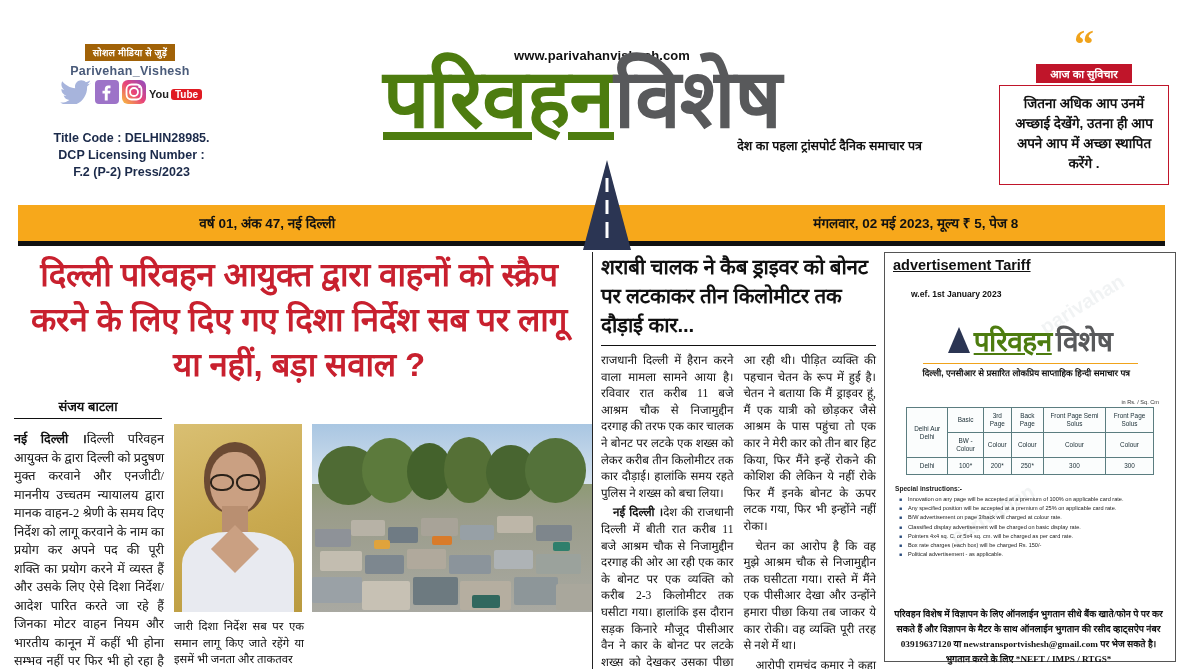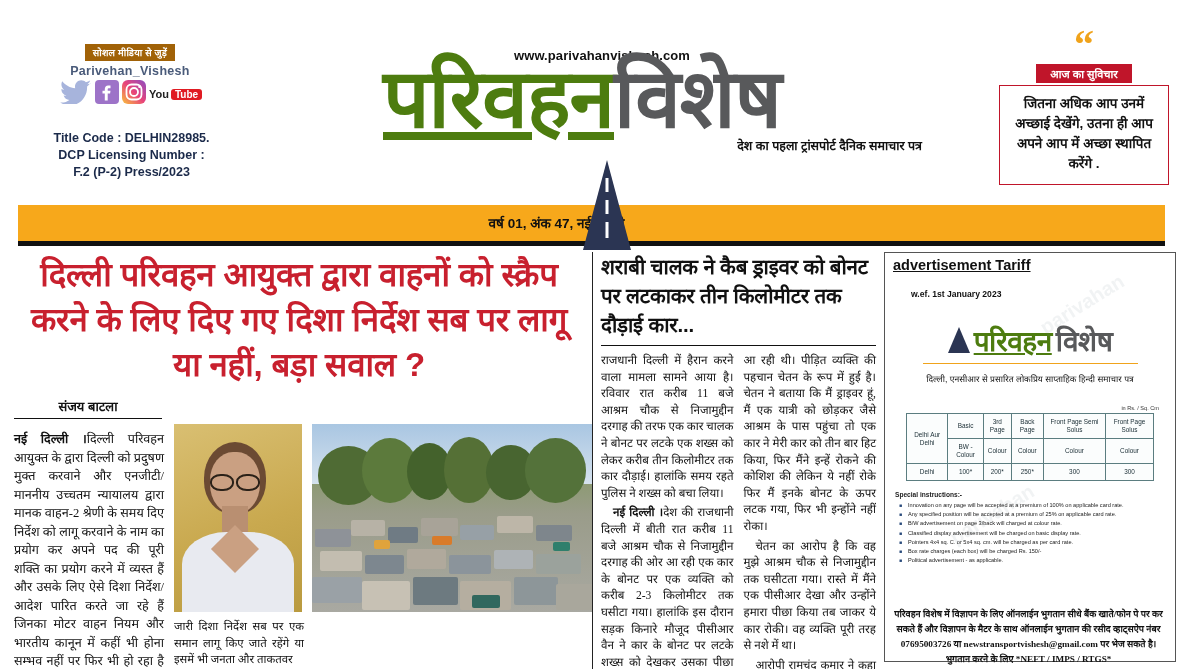--- a/index.html
+++ b/index.html
@@ -153,22 +153,22 @@
   .ad-box {
     position:absolute; left:0; top:0; width: 292px; height: 410px;
     border: 1.2px solid #555; background:#fff; overflow:hidden;
   }
   .ad-title { font-size: 14.5px; font-weight: bold; color:#111; text-decoration: underline; margin: 4px 0 16px 8px; }
   .ad-wef { font-size: 8.6px; font-weight: bold; color:#111; margin: 3px 0 0 26px; }
   .ad-logo-row { display:flex; align-items:center; justify-content:center; margin-top: 22px; gap: 4px; }
   .ad-logo-tri { width:0;height:0;border-left:11px solid transparent;border-right:11px solid transparent;border-bottom:26px solid #2b3553; }
   .ad-logo-text { font-size: 28px; font-weight:bold; letter-spacing:-.5px; }
   .ad-sub {
-    text-align:center; font-size: 8.6px; font-weight:normal; color:#111; margin-top:4px;
-    border-top: 1.6px solid #f0a31b; padding-top: 9px; width: 215px; margin-left:auto; margin-right:auto;
+    text-align:left; font-size: 8.6px; font-weight:bold; color:#111; margin-top:4px;
+    border-top: 1.6px solid #f0a31b; padding-top: 3px; width: 215px; margin-left:auto; margin-right:auto;
   }
   .ad-unit { text-align:right; font-size:5.6px; color:#333; margin: 20px 16px 2px 0; }
   table.tariff { border-collapse: collapse; margin: 0 auto; width: 248px; background:#fbfdfd; }
   table.tariff td {
     border: .8px solid #5b7d80; font-size: 6.4px; color:#20333a; text-align:center; padding: 4px 1px; line-height: 8px;
   }
   td.tname { font-size: 7.4px; padding: 3px 2px; }
   .ad-special { font-size: 6.6px; font-weight:bold; color:#222; margin: 10px 0 3px 10px; }
   ul.instr { list-style:none; margin: 0 0 0 14px; }
   ul.instr li { font-size: 5.6px; color:#222; line-height: 9.2px; position:relative; padding-left: 9px; }
@@ -247,20 +247,21 @@
 
     <div class="quote-block">
       <div class="quote-mark">“</div>
       <div class="quote-head">आज का सुविचार</div>
       <div class="quote-box">जितना अधिक आप उनमें अच्छाई देखेंगे, उतना ही आप अपने आप में अच्छा स्थापित करेंगे .</div>
     </div>
   </div>
 
   <div class="yellow-bar">
     <div class="yb-left"><span>वर्ष 01, अंक 47, नई दिल्ली</span></div>
+    <div class="yb-right"><span>मंगलवार, 02 मई 2023, मूल्य ₹ 5, पेज 8</span></div>
   </div>
   <div class="black-bar"></div>
 
   <div class="content">
 
     <div class="col-left">
       <div class="lead-headline">दिल्ली परिवहन आयुक्त द्वारा वाहनों को स्क्रैप करने के लिए दिए गए दिशा निर्देश सब पर लागू या नहीं, बड़ा सवाल ?</div>
 
       <div class="byline-wrap">
         <div class="byline">संजय बाटला</div>
@@ -386,16 +387,16 @@
           <li>Innovation on any page will be accepted at a premium of 100% on applicable card rate.</li>
           <li>Any specified position will be accepted at a premium of 25% on applicable card rate.</li>
           <li>B/W advertisement on page 3/back will charged at colour rate.</li>
           <li>Classified display advertisement will be charged on basic display rate.</li>
           <li>Pointers 4x4 sq. C. or 5x4 sq. cm. will be charged as per card rate.</li>
           <li>Box rate charges (each box) will be charged Rs. 150/-</li>
           <li>Political advertisement - as applicable.</li>
         </ul>
       </div>
 
-      <div class="ad-foot">परिवहन विशेष में विज्ञापन के लिए ऑनलाईन भुगतान सीधे बैंक खाते/फोन पे पर कर सकते हैं और विज्ञापन के मैटर के साथ ऑनलाईन भुगतान की रसीद व्हाट्सऐप नंबर 07695003726 या newstransportvishesh@gmail.com पर भेज सकते है। भुगतान करने के लिए *NEFT / IMPS / RTGS*</div>
+      <div class="ad-foot">परिवहन विशेष में विज्ञापन के लिए ऑनलाईन भुगतान सीधे बैंक खाते/फोन पे पर कर सकते हैं और विज्ञापन के मैटर के साथ ऑनलाईन भुगतान की रसीद व्हाट्सऐप नंबर 03919637120 या newstransportvishesh@gmail.com पर भेज सकते है। भुगतान करने के लिए *NEFT / IMPS / RTGS*</div>
     </div>
   </div>
 </div>
 
 </body></html>

